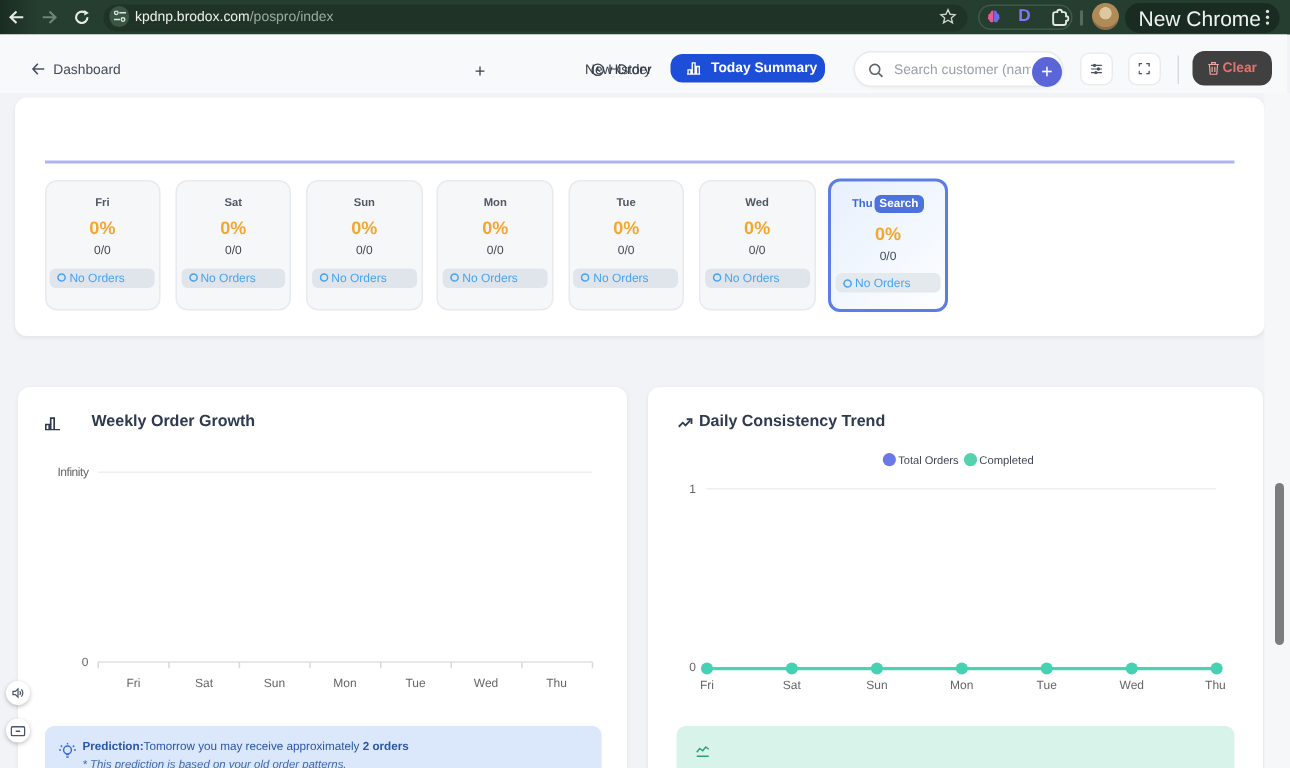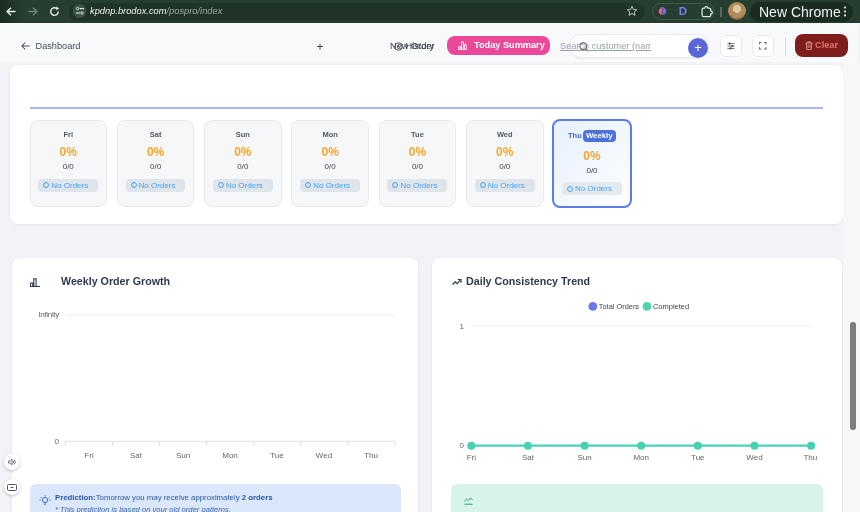--- a/index.html
+++ b/index.html
@@ -9,39 +9,39 @@
 
 #toolbar{left:0;top:0;width:860px;height:23px;background:linear-gradient(90deg,#1b2d22 0px,#253e30 26px,#253e30 100%);}
 #omnibox{left:69px;top:2.5px;width:576px;height:18px;background:#1f3427;border-radius:9px;}
 #chip{left:72.5px;top:4px;width:13.5px;height:13.5px;border-radius:50%;background:#3a5543;}
 .urltxt{top:5.5px;font-size:9.3px;color:#eef1ee;letter-spacing:0;}
 .urlpath{color:#9cab9f;}
 #newchrome{left:750px;top:1.5px;width:103px;height:20px;background:#1a2b21;border-radius:10px;color:#f0f3f0;font-size:14px;line-height:20px;text-align:left;padding-left:9px;letter-spacing:0;}
 
 #navbar{left:0;top:23px;width:858px;height:39px;background:#f8f9fa;}
 .navtxt{font-size:9.2px;color:#414b5a;}
-#btn-today{left:446.5px;top:12.7px;width:103.5px;height:19px;background:#ec4899;border-radius:8px;color:#fff;}
+#btn-today{left:446.5px;top:12.7px;width:103.5px;height:19px;background:#1d4ed8;border-radius:8px;color:#fff;}
 #btn-today span{position:absolute;left:27.5px;top:4.2px;font-size:9.2px;font-weight:bold;color:#fff;}
 #searchpill{left:568.5px;top:11px;width:140px;height:24px;background:#fff;border:1px solid #e7eaee;border-radius:12px;box-shadow:0 1px 2px rgba(0,0,0,0.04);}
-#searchtxt{left:560px;top:17.8px;width:91px;height:12px;font-size:9.2px;color:#99a0aa;overflow:hidden;white-space:nowrap;text-decoration:underline;}
+#searchtxt{left:596px;top:17.8px;width:91px;height:12px;font-size:9.2px;color:#99a0aa;overflow:hidden;white-space:nowrap;}
 #pluscirc{left:688px;top:15px;width:20px;height:20px;border-radius:50%;background:#5a66d8;color:#fff;text-align:center;font-size:13px;line-height:19px;}
 .sqbtn{top:11.5px;width:22.5px;height:22.5px;background:#fff;border:1px solid #e9ecef;border-radius:6px;}
 #navsep{left:785px;top:13.5px;width:1px;height:19px;background:#d8dce1;}
-#btn-clear{left:795px;top:11px;width:53px;height:23px;background:#7f1d1d;border-radius:8px;}
+#btn-clear{left:795px;top:11px;width:53px;height:23px;background:#404040;border-radius:8px;}
 #btn-clear span{position:absolute;left:20px;top:6px;font-size:9.2px;font-weight:bold;color:#e0746c;}
 
 #content{left:0;top:62px;width:860px;height:450px;background:#f2f3f6;}
 .card{background:#fff;border-radius:8px;box-shadow:0 1px 3px rgba(16,24,40,0.07);}
 #card1{left:10px;top:3px;width:833px;height:159px;}
 #card1 hr{position:absolute;left:20px;top:41.8px;width:793px;height:1.8px;border:none;background:#aab6ef;}
 .daycell{top:54.5px;width:77.5px;height:87px;background:#f6f7f9;border:1px solid #e7eaef;border-radius:8px;text-align:center;}
 .dayname{position:absolute;top:9.5px;left:0;width:100%;font-size:7.5px;font-weight:bold;color:#4f5863;}
 .daypct{position:absolute;top:24px;left:0;width:100%;font-size:12px;font-weight:bold;color:#f5a62f;}
 .dayfrac{position:absolute;top:41.5px;left:0;width:100%;font-size:8px;color:#3f4650;}
-.daybadge{position:absolute;top:58px;left:50%;transform:translateX(-50%);height:13px;background:#e0e5ec;border-radius:4px;font-size:8px;color:#47a4f2;line-height:13px;padding:0 10px 0 5px;white-space:nowrap;}
+.daybadge{position:absolute;top:58px;left:50%;transform:translateX(-50%);height:13px;background:#e0e5ec;border-radius:4px;font-size:8px;color:#47a4f2;line-height:13px;padding:0 20px 0 5px;white-space:nowrap;}
 .daybadge svg{vertical-align:-0.5px;margin-right:2px;}
 #thucell{left:542px;top:54px;width:80px;height:89px;background:linear-gradient(135deg,#e7f0fd,#fdfeff);border:2px solid #5b7de5;border-radius:8px;text-align:center;}
 #todaybadge{position:absolute;left:29px;top:9.2px;width:32.5px;height:12px;background:#4d72dd;border-radius:4px;color:#fff;font-size:7.8px;font-weight:bold;line-height:12px;text-align:center;}
 #card2{left:12px;top:196px;width:406px;height:316px;border-radius:8px 8px 0 0;}
 #card3{left:432px;top:196px;width:410px;height:316px;border-radius:8px 8px 0 0;}
 .ctitle{font-size:10.7px;font-weight:bold;color:#2e3a50;}
 #predbox{left:17.6px;top:226.3px;width:371px;height:45px;background:#dbe7fb;border-radius:6px;}
 #predbox .l1{position:absolute;left:25.4px;top:8.8px;font-size:7.8px;color:#2a57a5;white-space:nowrap;}
 #predbox .l2{position:absolute;left:25.4px;top:21px;font-size:7.6px;font-style:italic;color:#3f69ad;white-space:nowrap;}
 #trendbox{left:18.5px;top:226.1px;width:372px;height:45px;background:#d8f3e9;border-radius:6px;}
@@ -70,21 +70,21 @@
       </svg>
     <div id="omnibox" class="abs"></div>
     <div class="abs" style="left:651.5px;top:2.5px;width:63px;height:17.5px;border:1px solid #3d5a48;border-radius:9.5px;"></div>
     <div id="chip" class="abs"></div>
     <svg class="abs" style="left:75.5px;top:7px" width="8" height="8" viewBox="0 0 8 8">
         <circle cx="1.5" cy="1.5" r="1.2" fill="none" stroke="#dfe5e0" stroke-width="0.9"></circle>
         <line x1="3.5" y1="1.5" x2="8" y2="1.5" stroke="#dfe5e0" stroke-width="1.1"></line>
         <circle cx="6" cy="6" r="1.2" fill="none" stroke="#dfe5e0" stroke-width="0.9"></circle>
         <line x1="0" y1="6" x2="4" y2="6" stroke="#dfe5e0" stroke-width="1.1"></line>
       </svg>
-    <div class="abs urltxt" style="left:90px;font-style:italic;">kpdnp.brodox.com<span class="urlpath">/pospro/index</span></div>
+    <div class="abs urltxt" style="left:90px;">kpdnp.brodox.com<span class="urlpath">/pospro/index</span></div>
     <svg class="abs" style="left:626px;top:5px" width="12" height="12" viewBox="0 0 24 24">
         <path d="M12 2.8 L14.8 9 L21.5 9.6 L16.4 14 L18 20.6 L12 17 L6 20.6 L7.6 14 L2.5 9.6 L9.2 9 Z" fill="none" stroke="#ccd4ce" stroke-width="1.8"></path>
       </svg>
     <svg class="abs" style="left:657px;top:6px" width="11" height="10" viewBox="0 0 24 24">
         <path d="M11.5 2.5 C7.5 2.5 6.5 5 6.8 6.8 C4 7.2 2.5 9.8 3.2 12.2 C2.2 14 2.8 16.8 5 17.6 C5.2 20 7.3 21.8 9.8 21.2 L11.5 20.5 Z" fill="#ec5a96"></path>
         <path d="M12.5 2.5 C16.5 2.5 17.5 5 17.2 6.8 C20 7.2 21.5 9.8 20.8 12.2 C21.8 14 21.2 16.8 19 17.6 C18.8 20 16.7 21.8 14.2 21.2 L12.5 20.5 Z" fill="#6f6ae8"></path>
       </svg>
     <div class="abs" style="left:677.5px;top:4.5px;width:11px;color:#8377f5;font-size:11.5px;font-weight:bold;text-align:center;line-height:13px;">D</div>
     <svg class="abs" style="left:700px;top:4.5px" width="13" height="13" viewBox="0 0 13 13">
         <path d="M3.6 3.1 H4.8 A1.55 1.55 0 1 1 8.0 3.1 H9.2 Q10.7 3.1 10.7 4.6 V5.8 A1.55 1.55 0 1 1 10.7 9.0 V10.2 Q10.7 11.7 9.2 11.7 H3.6 Q2.1 11.7 2.1 10.2 V4.6 Q2.1 3.1 3.6 3.1 Z" fill="none" stroke="#e3e8e4" stroke-width="1.25"></path>
@@ -193,21 +193,21 @@
       <div class="daycell abs" style="left:456px;">
           <div class="dayname">Wed</div>
           <div class="daypct">0%</div>
           <div class="dayfrac">0/0</div>
           <div class="daybadge"><svg width="6" height="6" viewBox="0 0 7 7">
               <circle cx="3.5" cy="3.5" r="2.8" stroke="#47a4f2" stroke-width="1.2" fill="none"></circle>
             </svg>No Orders</div>
         </div>
       <div id="thucell" class="abs">
         <div class="abs" style="left:14px;top:10.3px;font-size:7.5px;font-weight:bold;color:#3b68d8;">Thu</div>
-        <div id="todaybadge">Weekly</div>
+        <div id="todaybadge">Search</div>
         <div class="daypct" style="top:27.5px;">0%</div>
         <div class="dayfrac" style="top:45px;">0/0</div>
         <div class="daybadge" style="top:61px;background:#e4e9ee;"><svg width="6" height="6" viewBox="0 0 7 7">
               <circle cx="3.5" cy="3.5" r="2.8" stroke="#47a4f2" stroke-width="1.2" fill="none"></circle>
             </svg>No Orders</div>
       </div>
     </div>
 
     <div id="card2" class="abs card">
       <svg class="abs" style="left:18px;top:19.5px" width="10" height="9" viewBox="0 0 10 9">

